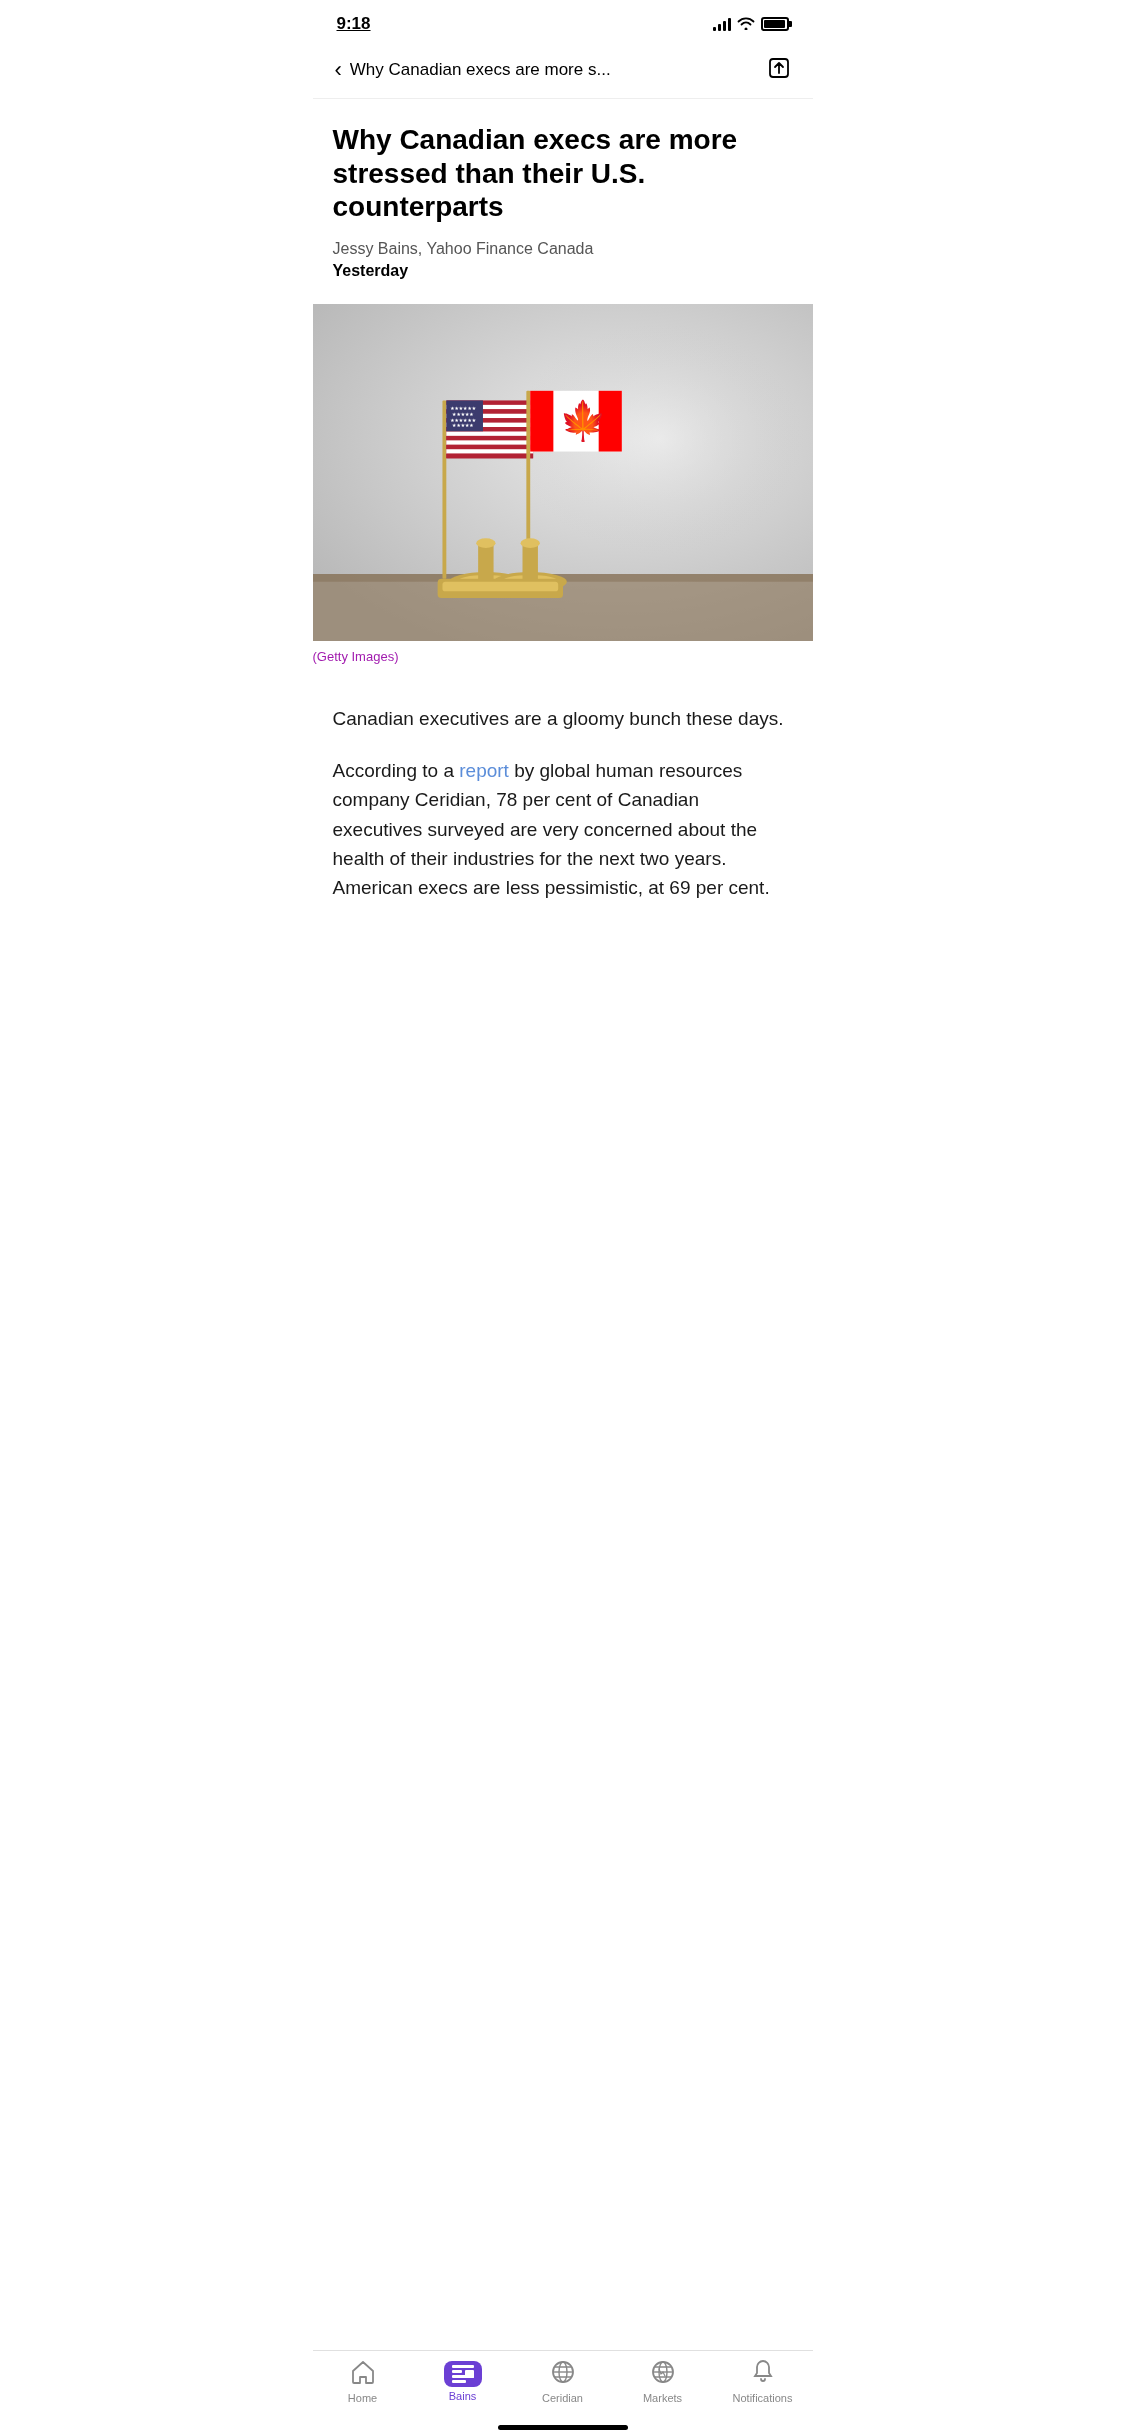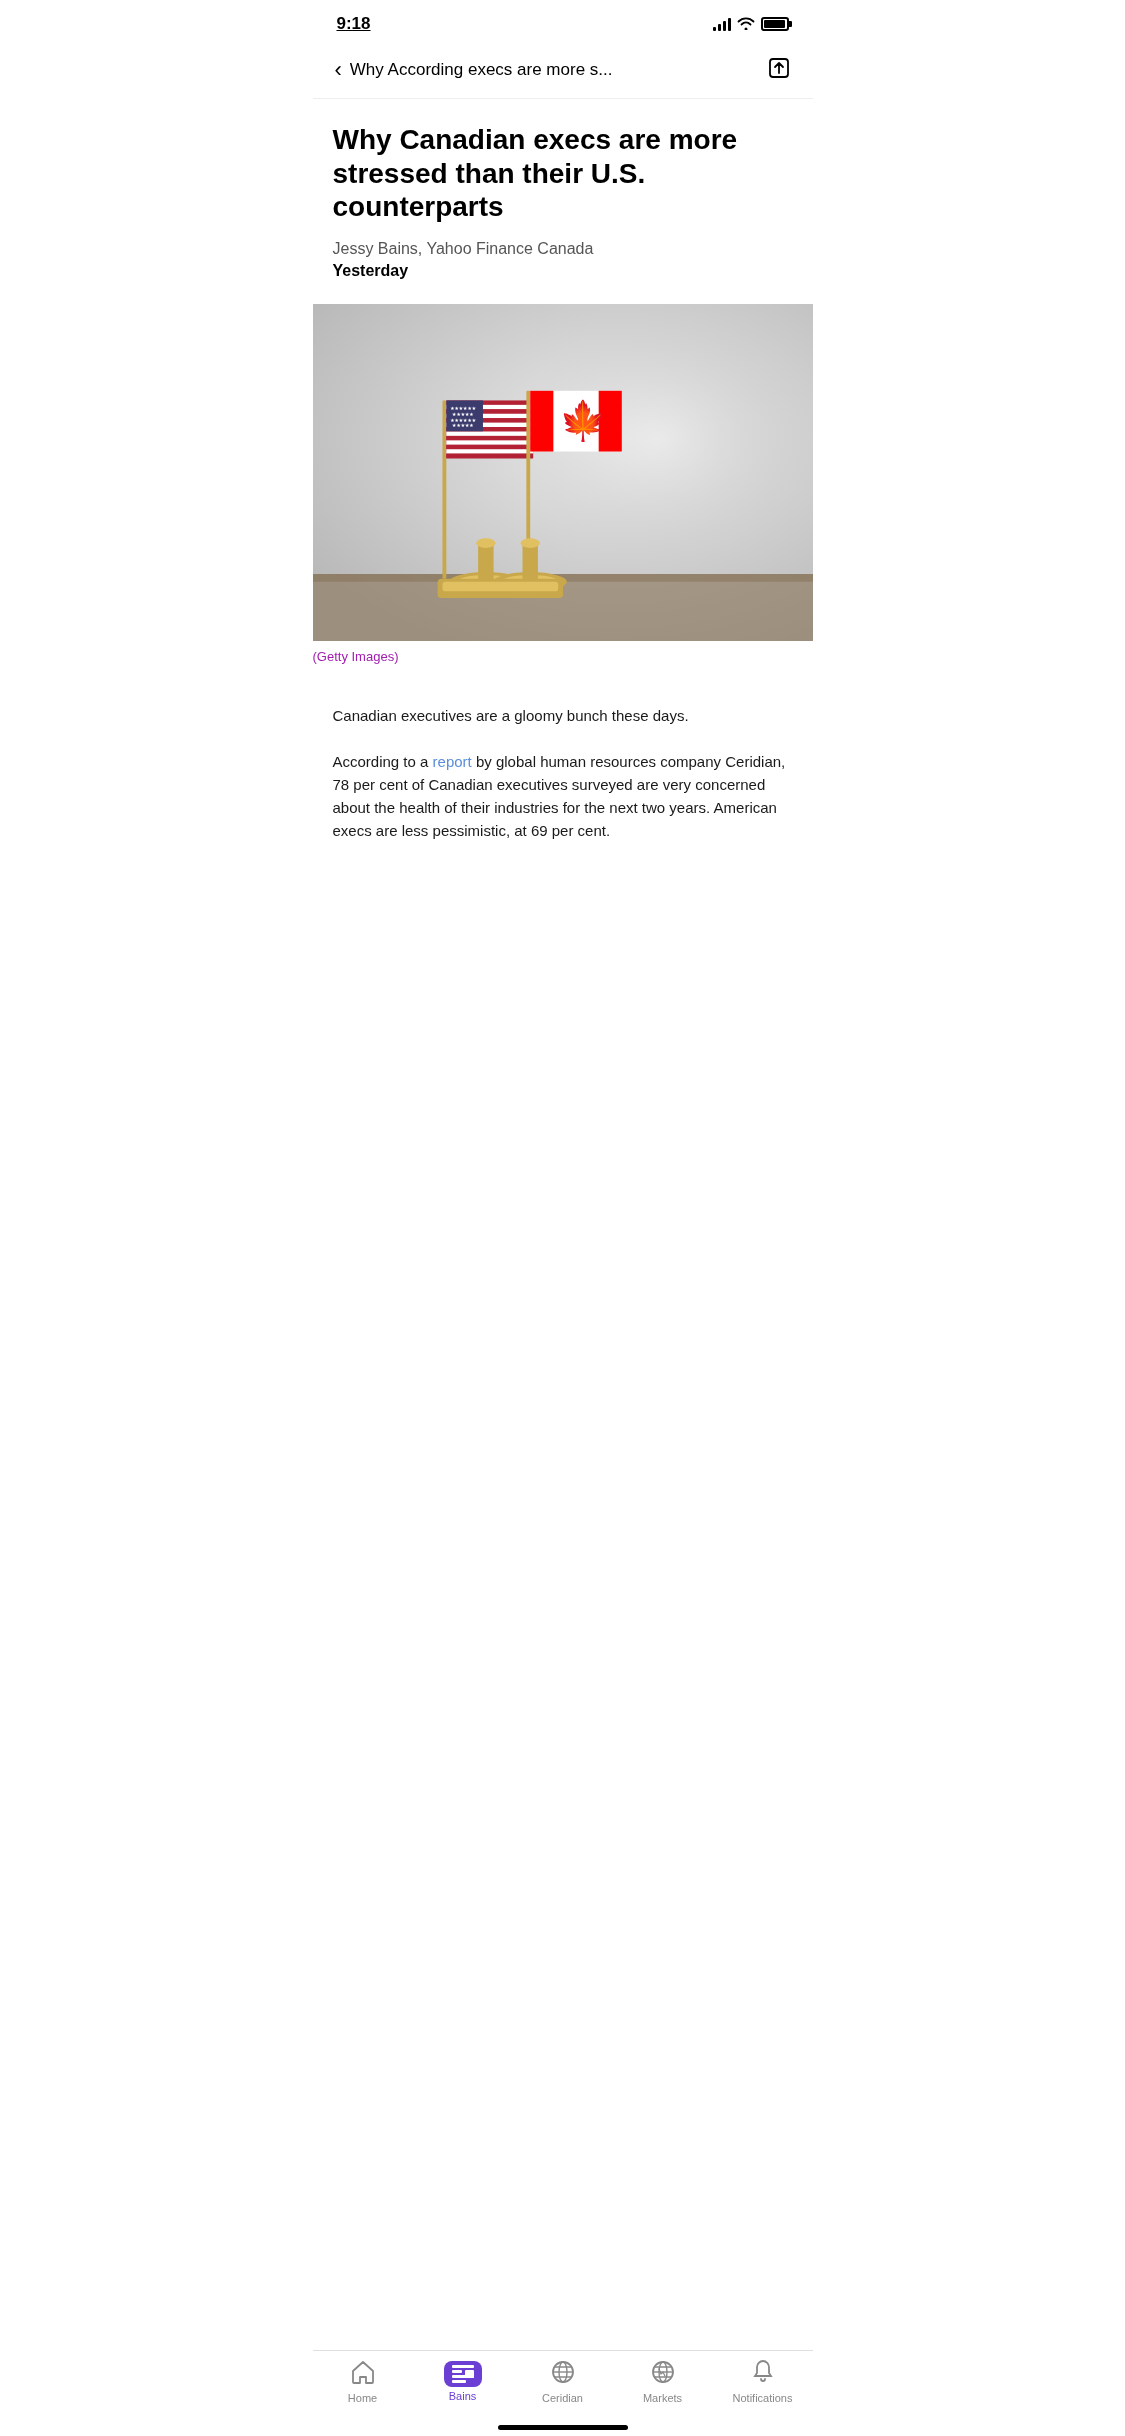--- a/index.html
+++ b/index.html
@@ -153,21 +153,21 @@
     }
 
     .image-caption {
       font-size: 13px;
       color: #a21caf;
       padding: 8px 20px 16px;
     }
 
     
     .article-body {
-      font-size: 15px;
+      font-size: 19px;
       line-height: 1.55;
       color: #1a1a1a;
     }
     .article-para {
       margin-bottom: 22px;
     }
     .article-link {
       color: #5b8dd9;
       text-decoration: none;
     }
@@ -260,21 +260,21 @@
     <div class="battery-icon">
       <div class="battery-fill"></div>
     </div>
   </div>
 </div>
 
 <div class="nav-header">
   <div class="back-btn">
     <span class="back-chevron">‹</span>
   </div>
-  <span class="nav-title">Why According execs are more s...</span>
+  <span class="nav-title">Why Canadian execs are more s...</span>
   <div class="share-btn">
     <svg width="24" height="24" viewBox="0 0 24 24" fill="none">
       <rect x="3" y="3" width="18" height="18" rx="3" stroke="#000" stroke-width="1.8" fill="none"></rect>
       <path d="M12 7v10M8 11l4-4 4 4" stroke="#000" stroke-width="1.8" stroke-linecap="round" stroke-linejoin="round"></path>
     </svg>
   </div>
 </div>
 
 <div class="article-scroll">
   <div class="article-content">

